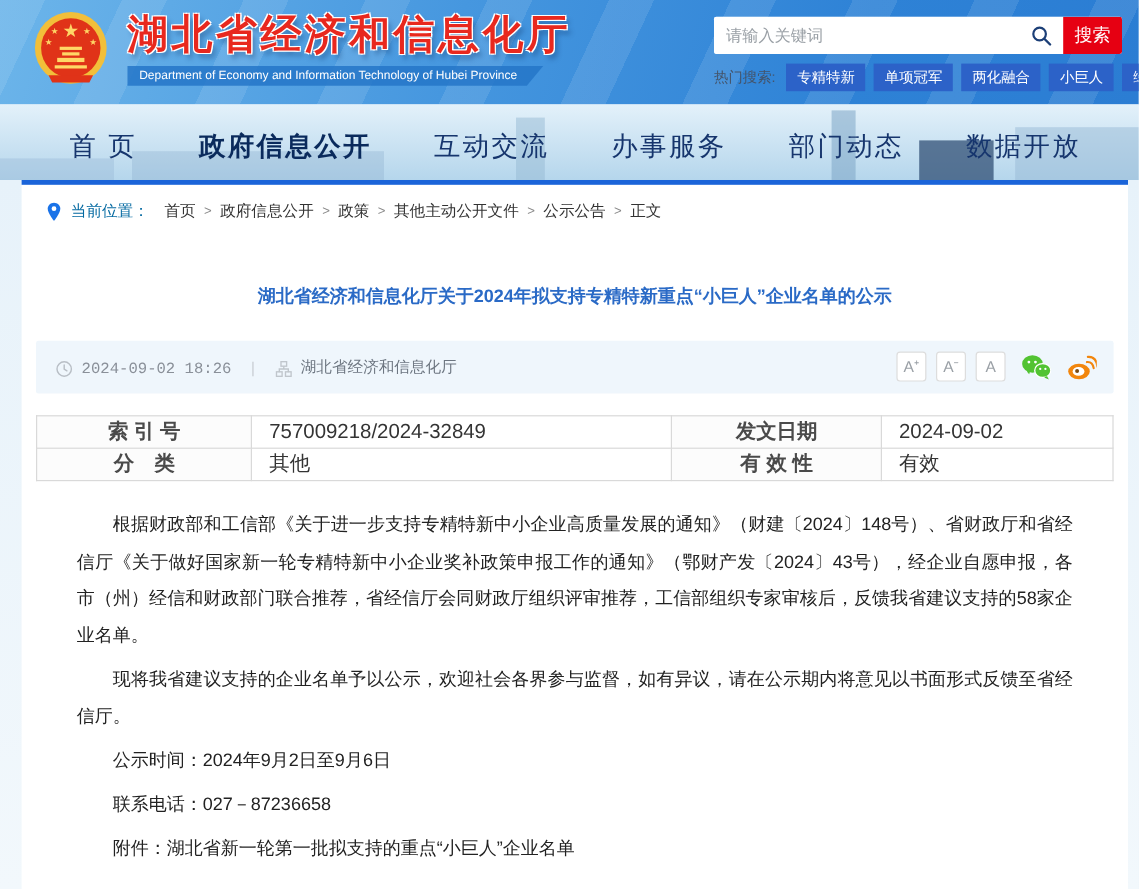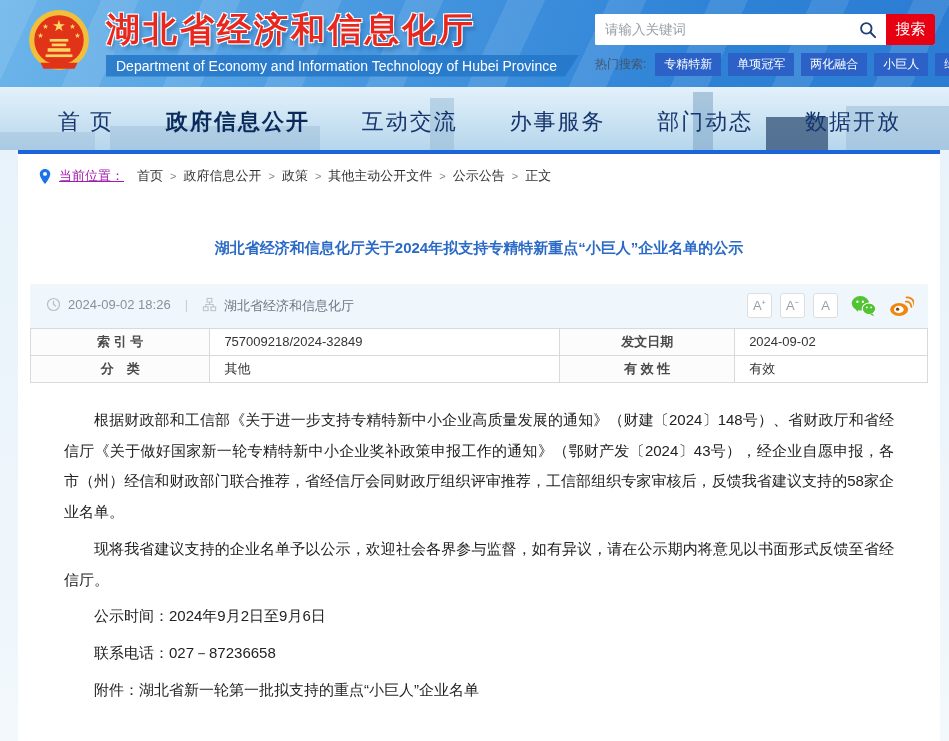--- a/index.html
+++ b/index.html
@@ -19,21 +19,21 @@
   }
   .logo-area{ position:absolute; left:26px; top:8px; display:flex; align-items:flex-start; z-index:2; cursor:pointer; }
   .emblem{ width:66px; height:66px; flex:0 0 auto; }
   .title-block{ margin-left:14px; }
   .site-title{
     font-size:34px; font-weight:bold; color:#e8281e; letter-spacing:3px; line-height:1.25;
     text-shadow:-1px -1px 0 #fff,1px -1px 0 #fff,-1px 1px 0 #fff,1px 1px 0 #fff,3px 4px 4px rgba(10,40,90,.35);
   }
   .site-subtitle{
     display:inline-block; margin-top:4px; padding:3px 22px 3px 10px;
-    background:rgba(36,118,200,.85); color:#fff; font-size:14px;
+    background:rgba(36,118,200,.85); color:#fff; font-size:10px;
     clip-path:polygon(0 0,100% 0,calc(100% - 14px) 100%,0 100%);
   }
 
   
   .search-area{ position:absolute; right:14px; top:14px; width:340px; z-index:3; }
   .search-row{ display:flex; height:31px; background:#fff; border-radius:2px; overflow:hidden; }
   .search-input{ flex:1; border:none; outline:none; padding:0 10px; font-size:13.5px; color:#333; }
   .search-input::placeholder{ color:#9aa0a6; }
   .search-icon-btn{ width:36px; display:flex; align-items:center; justify-content:center; background:#fff; border:none; cursor:pointer; }
   .search-btn{ width:49px; border:none; background:#e60012; color:#fff; font-size:15px; cursor:pointer; }
@@ -53,38 +53,38 @@
   .nav-list{ position:relative; z-index:2; height:100%; display:flex; align-items:center; justify-content:space-between; padding:6px 48px 0 58px; }
   .nav-item{ font-size:22px; color:#16356d; text-decoration:none; letter-spacing:2px; cursor:pointer; }
   .nav-item.active{ font-weight:bold; color:#0a2a5c; }
 
   
   .main-wrap{ height:591px; background:linear-gradient(180deg,#e7f2fa,#f2f8fc); padding:0 9px 0 18px; }
   .content-card{ background:#fff; height:100%; border-top:4px solid #1b64d9; padding:0 12px; overflow:hidden; }
 
   .breadcrumb{ display:flex; align-items:center; padding:13px 8px 0; font-size:13px; color:#333; }
   .breadcrumb .pin{ width:14px; height:17px; margin-right:7px; }
-  .crumb-label{ color:#a21caf; margin-right:6px;text-decoration:underline; }
+  .crumb-label{ color:#0369a1; margin-right:6px; }
   .crumb{ color:#333; text-decoration:none; margin:0 7px; cursor:pointer; }
   .crumb.current{ cursor:default; }
   .crumb-sep{ color:#888; font-size:11px; }
 
   .article-title{ text-align:center; color:#2a6ac6; font-size:15px; font-weight:bold; line-height:1.45; margin:52px 46px 25px; }
 
   .meta-bar{ display:flex; align-items:center; background:#eff6fc; border-radius:2px; height:44px; padding:0 14px 0 16px; }
-  .meta-left{ display:flex; align-items:flex-start; }
+  .meta-left{ display:flex; align-items:flex-end;font-family:Liberation Mono, monospace; }
   .meta-ic{ width:15px; height:15px; margin-right:7px; }
   .meta-date{ font-size:13px; color:#8a9099; }
   .meta-divider{ color:#c9ced4; margin:0 14px; font-size:13px; }
   .meta-source{ font-size:13px; color:#6d7681; }
   .meta-right{ margin-left:auto; display:flex; align-items:center; }
   .font-btn{ width:25px; height:25px; margin-left:8px; background:#fff; border:1px solid #ddd; border-radius:3px; color:#9aa0a6; font-size:13px; line-height:1; cursor:pointer; }
   .share-ic{ width:25px; height:22px; margin-left:13px; cursor:pointer; }
 
-  .info-table{ width:100%; border-collapse:collapse; font-size:13px; table-layout:fixed; }
+  .info-table{ width:100%; border-collapse:collapse; margin-top:18px; font-size:17px; table-layout:fixed; }
   .info-table td{ border:1px solid #d9d9d9; height:27px; }
   .info-table td.lbl{ text-align:center; color:#4a4a4a; font-weight:bold; background:#fcfcfc; }
   .info-table td.val{ padding:0 14px; color:#333; text-align:left; }
 
   .article-body{ padding:16px 34px 0; font-size:15px; color:#222; line-height:2.05; }
   .article-body p{ text-indent:2em; margin:6px 0; text-align:justify; }
 </style>
 </head>
 <body>
 

